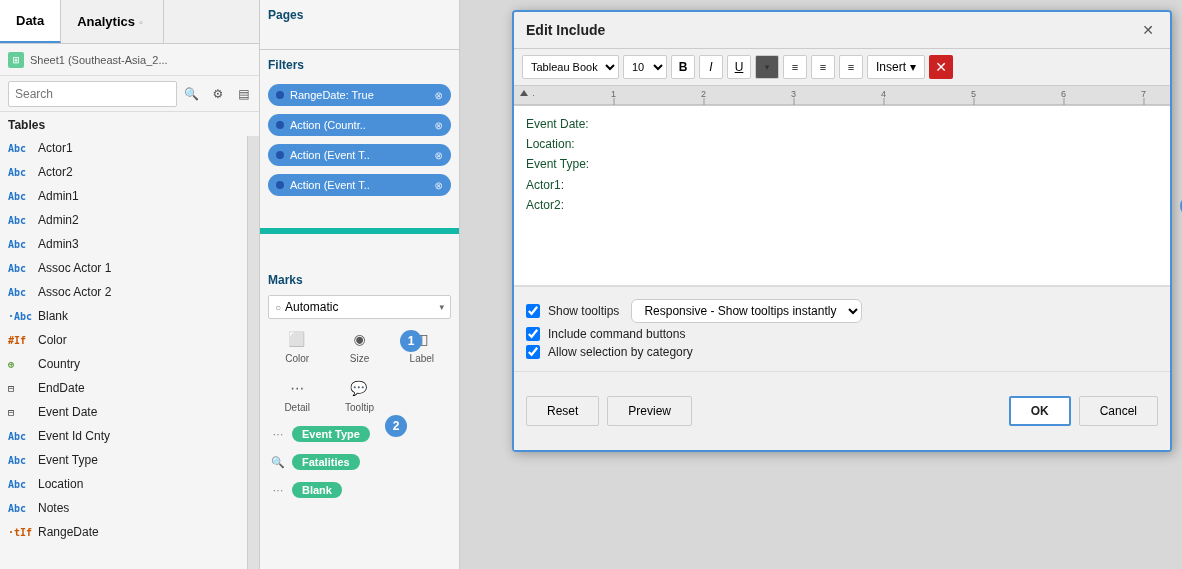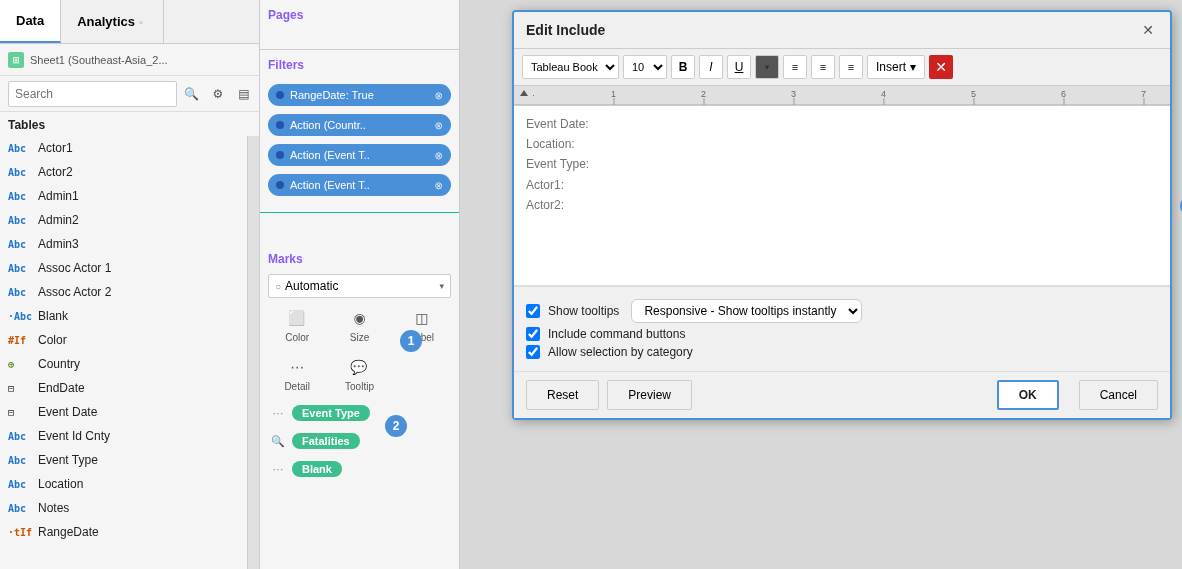--- a/index.html
+++ b/index.html
@@ -155,33 +155,33 @@
       display: flex;
       flex-direction: column;
       height: 569px;
       flex-shrink: 0;
       position: relative;
     }
 
     .section-label {
       font-size: 12px;
       font-weight: 600;
-      color: #8b5cf6;
+      color: #0c4a6e;
       padding: 8px 8px 4px;
     }
 
     .pages-section {
       border-bottom: 1px solid #ccc;
       min-height: 50px;
       padding-bottom: 8px;
     }
 
     .filters-section {
-      border-bottom: 1px solid #14b8a6;
-      padding-bottom: 8px;
+      border-bottom: 6px solid #14b8a6;
+      padding-bottom: 24px;
     }
 
     .filter-chip {
       display: flex;
       align-items: center;
       margin: 8px 8px;
       background: #4a90d9;
       color: white;
       border-radius: 12px;
       padding: 2px 8px;
@@ -462,21 +462,21 @@
       line-height: 1.6;
     }
 
     .tooltip-row {
       display: flex;
       gap: 4px;
       margin: 1px 0;
     }
 
     .tooltip-label {
-      color: #737373;
+      color: #14532d;
       min-width: 80px;
     }
 
     .tooltip-value {
       color: #2255aa;
     }
 
     .dialog-options {
       padding: 8px 12px;
       background: #f0f0f0;
@@ -507,33 +507,33 @@
       padding: 2px 8px;
       font-size: 12px;
       height: 24px;
       border-radius: 6px;
     }
 
     .dialog-buttons {
       display: flex;
       align-items: center;
       justify-content: space-between;
-      padding: 8px 12px;
+      padding: 24px 12px;
       background: #f0f0f0;
       border-top: 1px solid #ddd;
     }
 
     .dialog-left-buttons {
       display: flex;
       gap: 8px;
     }
 
     .dialog-right-buttons {
       display: flex;
-      gap: 20px;
+      gap: 8px;
     }
 
     .btn {
       padding: 4px 20px;
       height: 30px;
       border-radius: 2px;
       cursor: pointer;
       font-size: 12px;
       border: 1px solid #ccc;
       background: #f0f0f0;

